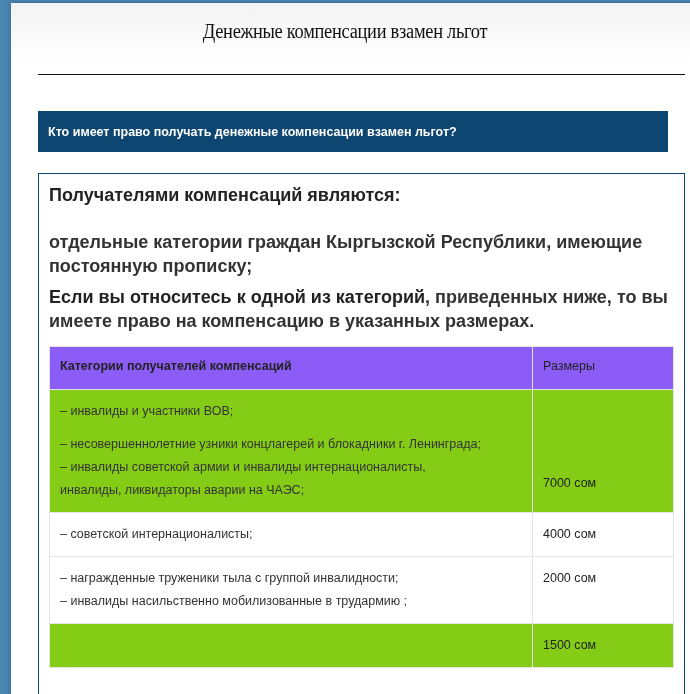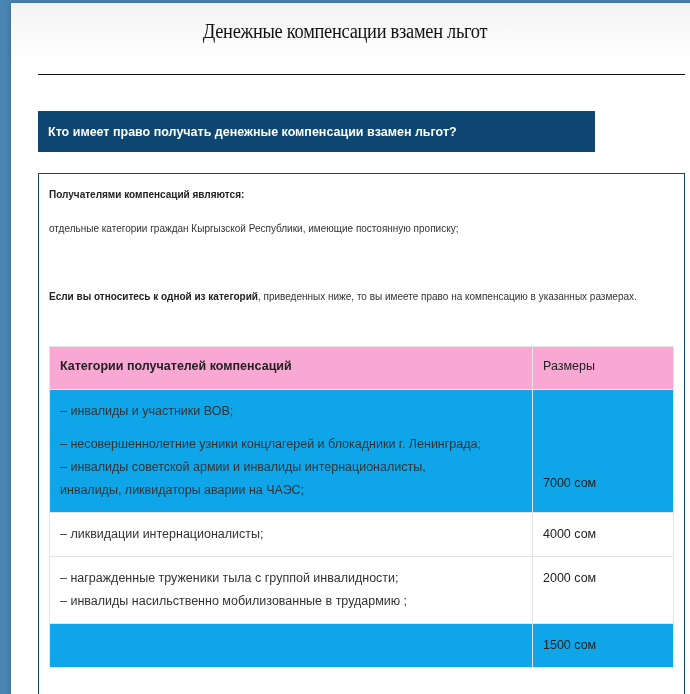--- a/index.html
+++ b/index.html
@@ -20,65 +20,65 @@
     font-family: "Liberation Serif", serif;
     font-size: 20px; color: #111; letter-spacing: -0.3px;
     transform: scaleX(0.92); transform-origin: 345px 0;
     margin-left: -11px;
   }
   .rule {
     position: absolute; left: 27px; width: 647px; top: 71px;
     height: 0; border-top: 1.3px solid #111;
   }
   .qbar {
-    position: absolute; left: 27px; width: 557px; top: 108px; height: 41px;
+    position: absolute; left: 27px; width: 630px; top: 108px; height: 41px;
     background: #0d4670; color: #fff;
     font-weight: bold; font-size: 12.5px;
     display: flex; align-items: center; padding-left: 10px; box-sizing: border-box;
   }
   .box {
     position: absolute; left: 27px; width: 647px; top: 170px; height: 600px;
     border: 1.5px solid #0d4670; box-sizing: border-box; background: #fff;
   }
   .p {
     position: absolute; left: 10px; right: 10px;
-    font-size: 10px; color: #333; line-height: 24px;
+    font-size: 18px; color: #333; line-height: 24px; font-weight: bold;
   }
   .p b { color: #222; }
   table {
     position: absolute; left: 10px; top: 172px; width: 625px;
     border-collapse: collapse; font-size: 12.5px; color: #333;
   }
   td, th {
     border: 1px solid #e4e4e4; vertical-align: top; text-align: left;
     padding: 10px 10px; line-height: 23px;
   }
-  th { font-weight: bold; color: #222; background: #f9a8d4; height: 18px; padding-top: 8px; padding-bottom: 11px; }
+  th { font-weight: bold; color: #222; background: #8b5cf6; height: 18px; padding-top: 8px; padding-bottom: 11px; }
   .col2 { width: 120px; font-weight: normal; color: #222; }
-  tr.g td { background: #0ea5e9; }
+  tr.g td { background: #84cc16; }
   tr.w td { background: #fff; }
   .line { display: block; }
   .gap { display: block; height: 10px; }
 </style>
 </head>
 <body>
 
 <div class="page">
   <div class="title">Денежные компенсации взамен льгот</div>
   <div class="rule"></div>
 
   <div class="qbar">
     <span>Кто имеет право получать денежные компенсации взамен льгот?</span>
   </div>
 
   <div class="box">
     <div class="p" style="top:9px;">
       <b>Получателями компенсаций являются:</b>
     </div>
-    <div class="p" style="top:43px;">отдельные категории граждан Кыргызской Республики, имеющие постоянную прописку;</div>
+    <div class="p" style="top:56px;">отдельные категории граждан Кыргызской Республики, имеющие постоянную прописку;</div>
     <div class="p" style="top:111px;">
       <b>Если вы относитесь к одной из категорий</b><span>, приведенных ниже, то вы имеете право на компенсацию в указанных  размерах.</span>
     </div>
 
     <table>
       <thead>
         <tr>
           <th>Категории получателей компенсаций</th>
           <th class="col2">Размеры</th>
         </tr>
@@ -89,21 +89,21 @@
             <span class="line">– инвалиды и участники ВОВ;</span>
             <span class="gap"></span>
             <span class="line">– несовершеннолетние узники концлагерей и блокадники г. Ленинграда;</span>
             <span class="line">– инвалиды советской армии и инвалиды интернационалисты,</span>
             <span class="line"> инвалиды, ликвидаторы аварии на ЧАЭС;</span>
           </td>
           <td class="col2" style="vertical-align:bottom; padding-bottom:17px;margin-left:24px;">7000 сом</td>
         </tr>
         <tr class="w">
           <td>
-            <span class="line">– ликвидации интернационалисты;</span>
+            <span class="line">– советской интернационалисты;</span>
           </td>
           <td class="col2">4000 сом</td>
         </tr>
         <tr class="w">
           <td>
             <span class="line">– награжденные труженики тыла с группой инвалидности;</span>
             <span class="line">– инвалиды насильственно мобилизованные в трудармию ;</span>
           </td>
           <td class="col2">2000 сом</td>
         </tr>

